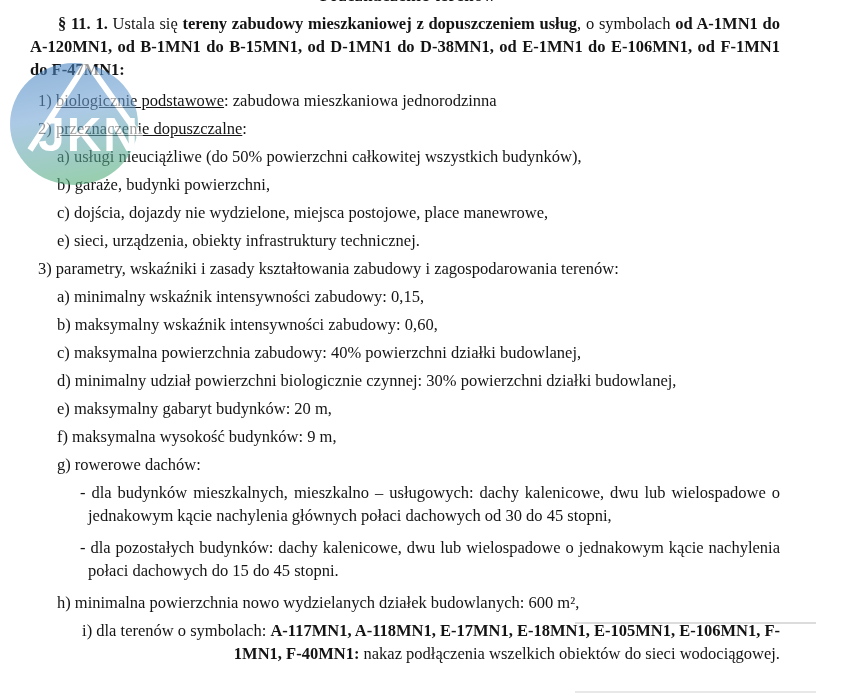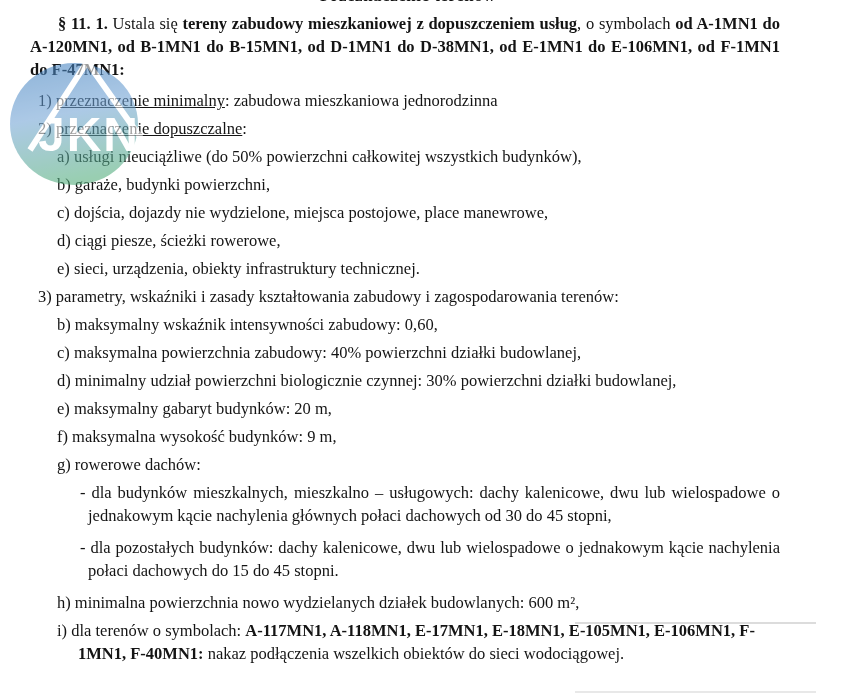--- a/index.html
+++ b/index.html
@@ -33,20 +33,21 @@
   .lvl2{padding-left:27px;}
   .dash{
     padding-left:58px;
     text-indent:-8px;
     text-align:justify;
     margin-bottom:9px;
   }
   .ihang{
     padding-left:48px;
     text-indent:-21px;
+    text-align:right;
   }
   .seg-b{font-weight:700;}
   .seg-u{text-decoration:underline;}
   .logo{
     position:absolute;
     left:8px;top:52px;
     width:150px;height:140px;
     opacity:.58;
     pointer-events:none;
   }
@@ -72,28 +73,28 @@
 </head>
 <body>
 
 <div class="page">
 
   <div class="top-heading">Przeznaczenie terenów</div>
 
   <p class="p-main"><span class="seg-b">§ 11. 1. </span><span>Ustala się </span><span class="seg-b">tereny zabudowy mieszkaniowej z dopuszczeniem usług</span><span>, o symbolach </span><span class="seg-b">od A-1MN1 do A-120MN1, od B-1MN1 do B-15MN1, od D-1MN1 do D-38MN1, od E-1MN1 do E-106MN1, od F-1MN1 do F-47MN1:</span></p>
 
   <div>
-      <p class="lvl1"><span>1) </span><span class="seg-u">przeznaczenie minimalny</span><span>: zabudowa mieszkaniowa jednorodzinna</span></p>
+      <p class="lvl1"><span>1) </span><span class="seg-u">biologicznie podstawowe</span><span>: zabudowa mieszkaniowa jednorodzinna</span></p>
       <p class="lvl1"><span>2) </span><span class="seg-u">przeznaczenie dopuszczalne</span><span>:</span></p>
       <p class="lvl2"><span>a) usługi nieuciążliwe (do 50% powierzchni całkowitej wszystkich budynków),</span></p>
       <p class="lvl2"><span>b) garaże, budynki powierzchni,</span></p>
       <p class="lvl2"><span>c) dojścia, dojazdy nie wydzielone, miejsca postojowe, place manewrowe,</span></p>
-      <p class="lvl2"><span>d) ciągi piesze, ścieżki rowerowe,</span></p>
       <p class="lvl2"><span>e) sieci, urządzenia, obiekty infrastruktury technicznej.</span></p>
       <p class="lvl1"><span>3) parametry, wskaźniki i zasady kształtowania zabudowy i zagospodarowania terenów:</span></p>
+      <p class="lvl2"><span>a) minimalny wskaźnik intensywności zabudowy: 0,15,</span></p>
       <p class="lvl2"><span>b) maksymalny wskaźnik intensywności zabudowy: 0,60,</span></p>
       <p class="lvl2"><span>c) maksymalna powierzchnia zabudowy: 40% powierzchni działki budowlanej,</span></p>
       <p class="lvl2"><span>d) minimalny udział powierzchni biologicznie czynnej: 30% powierzchni działki budowlanej,</span></p>
       <p class="lvl2"><span>e) maksymalny gabaryt budynków: 20 m,</span></p>
       <p class="lvl2"><span>f) maksymalna wysokość budynków: 9 m,</span></p>
       <p class="lvl2"><span>g) rowerowe dachów:</span></p>
       <p class="dash"><span>- dla budynków mieszkalnych, mieszkalno – usługowych: dachy kalenicowe, dwu lub wielospadowe o jednakowym kącie nachylenia głównych połaci dachowych od 30 do 45 stopni,</span></p>
       <p class="dash"><span>- dla pozostałych budynków: dachy kalenicowe, dwu lub wielospadowe o jednakowym kącie nachylenia połaci dachowych do 15 do 45 stopni.</span></p>
       <p class="lvl2"><span>h) minimalna powierzchnia nowo wydzielanych działek budowlanych: 600 m²,</span></p>
       <p class="ihang"><span>i) dla terenów o symbolach: </span><span class="seg-b">A-117MN1, A-118MN1, E-17MN1, E-18MN1, E-105MN1, E-106MN1, F-1MN1, F-40MN1:</span><span> nakaz podłączenia wszelkich obiektów do sieci wodociągowej.</span></p>

